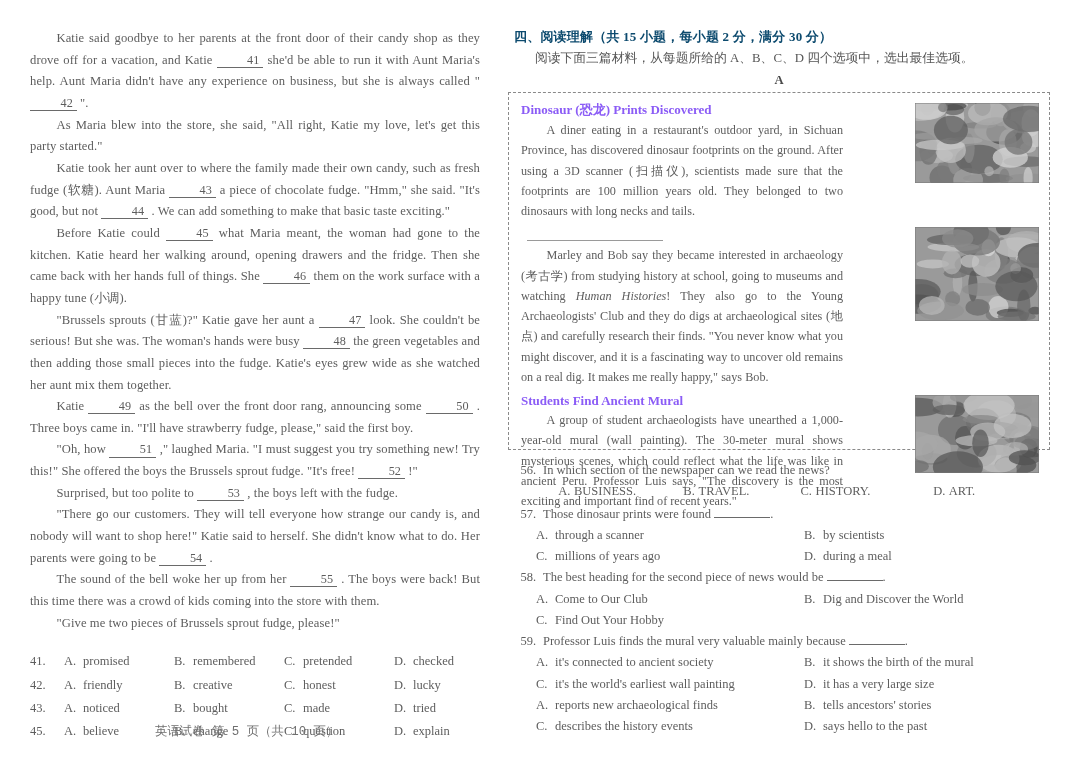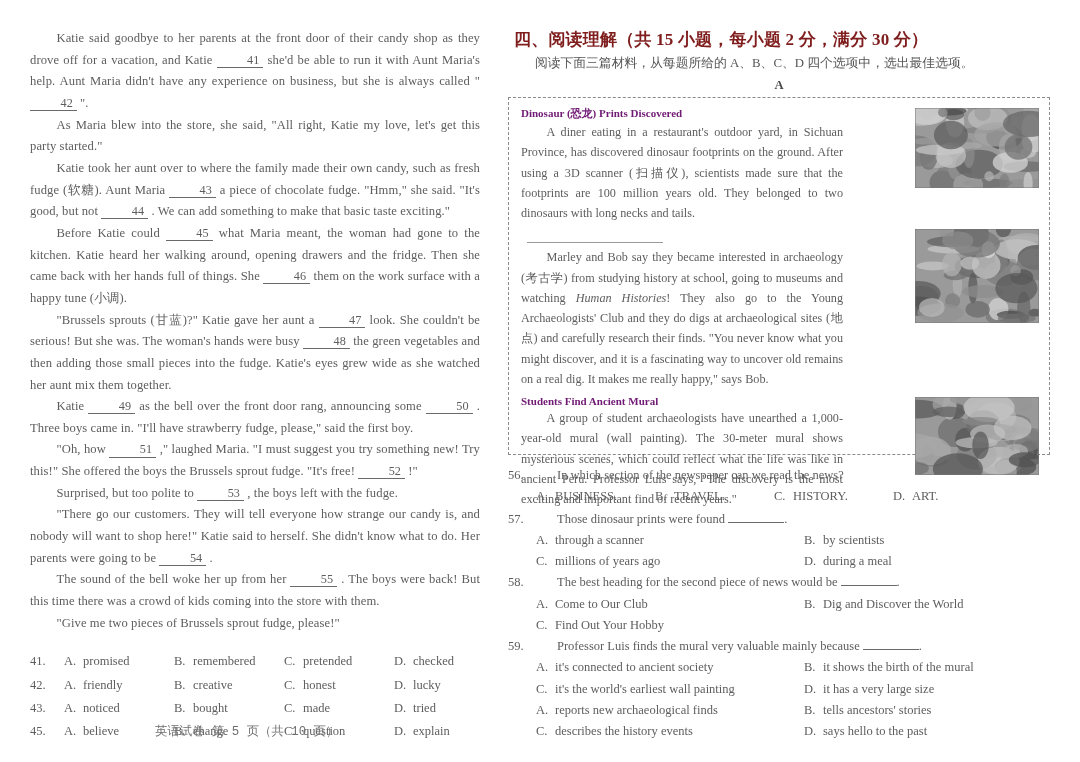--- a/index.html
+++ b/index.html
@@ -57,23 +57,23 @@
   .optrow {
     display: flex;
     white-space: nowrap;
   }
   .qn { width: 34px; flex: 0 0 34px; }
   .opt { flex: 0 0 110px; }
   .opt .ltr { display: inline-block; width: 19px; }
 
   
   .sec-title {
-    font-size: 17px;
+    font-size: 13px;
     font-weight: bold;
-    color: #7f1d1d;
+    color: #0c4a6e;
     margin: 0 0 4px 6px;
     letter-spacing: .2px;
   }
   .sec-sub {
     font-size: 12.8px;
     margin: 0 0 6px 0;
     text-indent: 2.1em;
     color: #555;
   }
   .letter-label {
@@ -89,23 +89,23 @@
     box-sizing: border-box;
     height: 358px;
     padding: 8px 10px 6px 12px;
     position: relative;
   }
   .news {
     position: relative;
     margin-bottom: 6px;
   }
   .news-head {
-    font-size: 11px;
+    font-size: 13px;
     font-weight: bold;
-    color: #701a75;
+    color: #8b5cf6;
     margin: 0 0 1px 0;
   }
   .news-head-blank {
     display: block;
     width: 136px;
     border-bottom: 1px solid #9a9a9a;
     height: 13px;
     margin: 6px 0 4px 6px;
   }
   .news-body {
@@ -134,32 +134,33 @@
   
   .qblock {
     margin-top: 10px;
     font-size: 12.5px;
     line-height: 1.62;
   }
   .q {
     display: flex;
     margin-bottom: 1px;
   }
-  .q-num { flex: 0 0 28px; text-align: left; padding-right: 21px; }
+  .q-num { flex: 0 0 28px; text-align: right; padding-right: 7px; }
   .q-text { flex: 1; }
   .ul {
     display: inline-block;
     border-bottom: 1px solid #6a6a6a;
     width: 56px;
     height: 11px;
   }
   .ans-row4 {
     display: flex;
     margin: 0 0 2px 28px;
     white-space: nowrap;
+    text-align: center;
   }
   .ans-row4 .a { flex: 0 0 119px; }
   .ans-row2 {
     display: flex;
     margin: 0 0 1px 28px;
   }
   .ans-row2 .a { flex: 0 0 268px; }
   .a .ltr { display: inline-block; width: 19px; }
 
   

